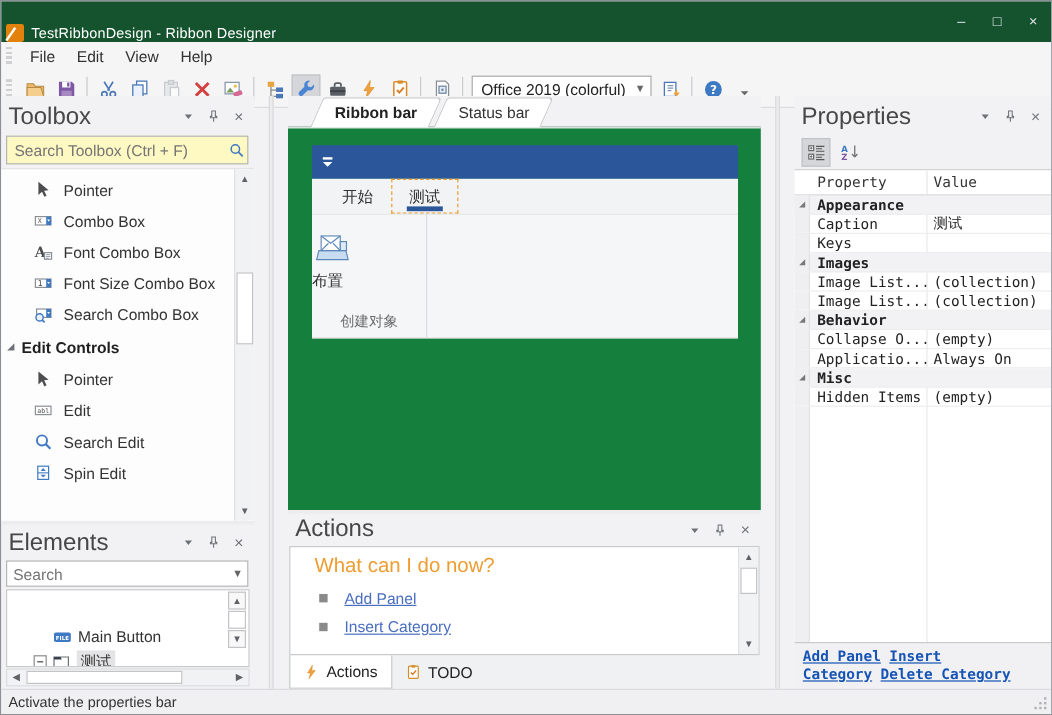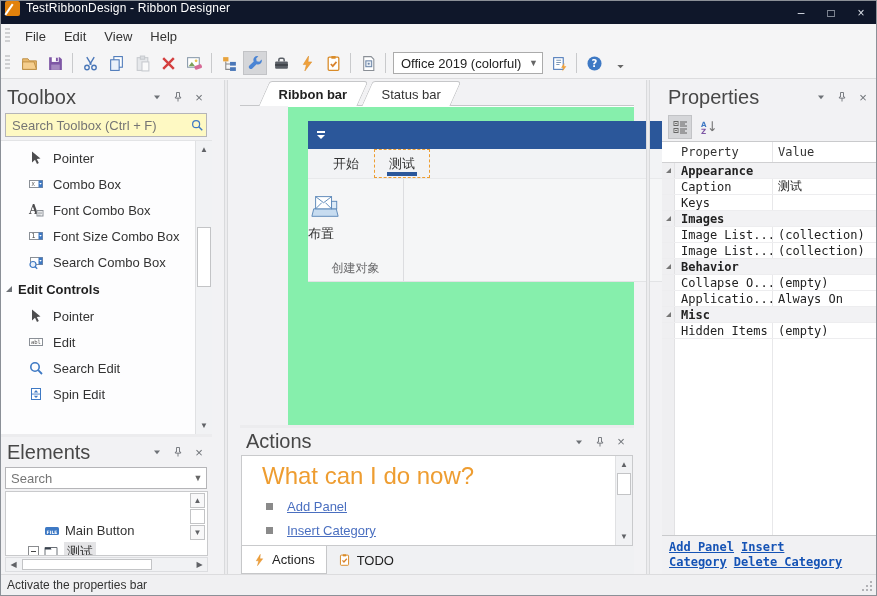--- a/index.html
+++ b/index.html
@@ -1,20 +1,20 @@
 <!DOCTYPE html>
 <html><head>
 <meta charset="utf-8">
 <style>
   html,body{margin:0;padding:0;background:#d8d8da;}
   *{box-sizing:border-box;}
   .window{position:relative;width:877px;height:596px;background:#f2f2f4;overflow:hidden;
     font-family:"Liberation Sans",sans-serif;border:1px solid #8b9097;}
   
-  .titlebar{height:23px;background:#0f172a;display:flex;align-items:flex-start;color:#fff;}
+  .titlebar{height:34px;background:#14532d;display:flex;align-items:flex-end;color:#fff;}
   .app-icon{width:15px;height:15px;margin:0 6px 0 4px;background:#e2820c;border-radius:2px;position:relative;flex:0 0 auto;}
   .app-icon::after{content:"";position:absolute;left:3px;top:2px;width:2px;height:13px;background:#fff;transform:rotate(35deg);}
   .title-text{font-size:12px;letter-spacing:.2px;}
   .win-controls{margin-left:auto;display:flex;height:100%;}
   .win-btn{width:30px;display:flex;align-items:center;justify-content:center;color:#dfe4ec;font-size:12px;cursor:default;}
   
   .menubar{height:24px;background:#f5f5f6;display:flex;align-items:center;padding-left:4px;}
   .grip{width:5px;height:16px;margin-right:6px;background:repeating-linear-gradient(#c6c7c9 0 2px,transparent 2px 4px);opacity:.8;}
   .menu-item{padding:3px 9px;font-size:13px;color:#333;}
   
@@ -75,41 +75,41 @@
   .hs-left,.hs-right{position:absolute;top:0;bottom:0;width:15px;color:#606266;font-size:8px;display:flex;align-items:center;justify-content:center;}
   .hs-left{left:0}.hs-right{right:0}
   .hs-thumb{position:absolute;top:1px;bottom:1px;left:16px;width:130px;background:#fff;border:1px solid #c3c4c6;}
   
   .doc-tabs{height:23px;display:flex;align-items:flex-end;padding-left:24px;position:relative;}
   .doc-tabs::after{content:"";position:absolute;left:0;right:0;bottom:0;height:1px;background:#c6c7c9;}
   .dtab{position:relative;transform:skewX(-24deg);background:#fff;border:1px solid #c6c7c9;border-bottom:none;border-radius:3px 4px 0 0;padding:3px 14px;margin-right:4px;z-index:1;}
   .dtab .t{display:inline-block;transform:skewX(24deg);font-size:13px;color:#333;}
   .dtab.active{z-index:3;}
   .dtab.active .t{font-weight:bold;color:#222;}
-  .design-surface{flex:1;background:#86efac;border-top:1px solid #fff;padding:14px 0 0 20px;min-height:0;margin-left:48px;}
+  .design-surface{flex:1;background:#15803d;border-top:1px solid #fff;padding:14px 0 0 20px;min-height:0;}
   .ribbon{width:355px;}
   .ribbon-caption{height:28px;background:#2b579a;display:flex;align-items:center;padding-left:9px;}
   .qat .bar{display:block;width:8px;height:2px;background:#fff;margin-bottom:2px;}
   .qat .tri{display:block;width:0;height:0;border-left:4px solid transparent;border-right:4px solid transparent;border-top:4px solid #fff;}
   .ribbon-tabrow{height:30px;background:#f2f3f5;display:flex;align-items:stretch;padding-left:10px;border-bottom:1px solid #e8e9eb;}
   .rtab{display:flex;align-items:center;padding:0 15px;font-size:13px;color:#333;}
   .rtab.selected{border:1px dashed #ed9d31;position:relative;padding:0 14px;}
   .rtab.selected::after{content:"";position:absolute;left:22%;right:22%;bottom:1px;height:4px;background:#2b579a;}
   .ribbon-body{display:flex;background:#f5f6f7;border-bottom:1px solid #e2e3e5;}
   .rgroup{width:96px;border-right:1px solid #dcdde0;display:flex;flex-direction:column;}
   .rbtn{height:76px;display:flex;flex-direction:column;align-items:flex-start;justify-content:center;gap:4px;}
   .rbtn svg{width:34px;height:30px;}
   .rbtn .lbl{font-size:13px;color:#333;}
   .rgroup-cap{height:26px;display:flex;align-items:center;justify-content:center;font-size:12px;color:#6b6b6d;}
   .rb-rest{flex:1;}
   
   .actions{height:146px;display:flex;flex-direction:column;}
   .actions .panel-header{height:27px;}
   .act-content{flex:1;position:relative;background:#fff;border:1px solid #c9cacc;margin:0 1px;overflow:hidden;}
-  .act-head{margin:6px 0 4px 20px;font-size:24px;color:#ee9d31;}
+  .act-head{margin:6px 0 4px 20px;font-size:17px;color:#ee9d31;}
   .act-item{display:flex;align-items:center;margin:9px 0 0 24px;}
   .act-item .sq{width:7px;height:7px;background:#8a8a8a;margin-right:14px;flex:0 0 auto;}
   .act-item a{font-size:13px;color:#4a6fc0;text-decoration:underline;}
   .act-tabs{height:28px;display:flex;align-items:stretch;padding-left:1px;background:#f0f1f3;}
   .atab{display:flex;align-items:center;gap:6px;padding:0 11px;font-size:13px;color:#222;}
   .atab svg{width:13px;height:14px;}
   .atab.active{background:#fff;border:1px solid #c6c7c9;border-top:none;}
   
   .properties{flex:1;display:flex;flex-direction:column;overflow:hidden;}
   .props-toolbar{height:30px;display:flex;align-items:center;padding-left:6px;gap:4px;border-bottom:1px solid #c9cacc;}

